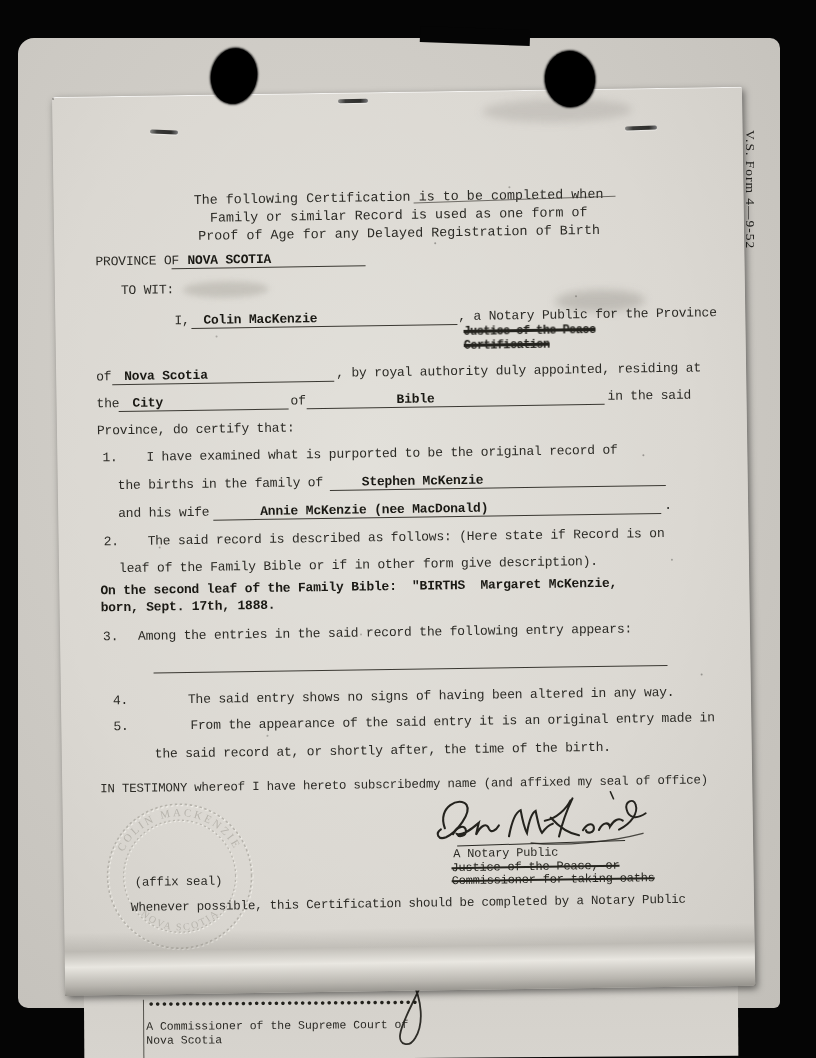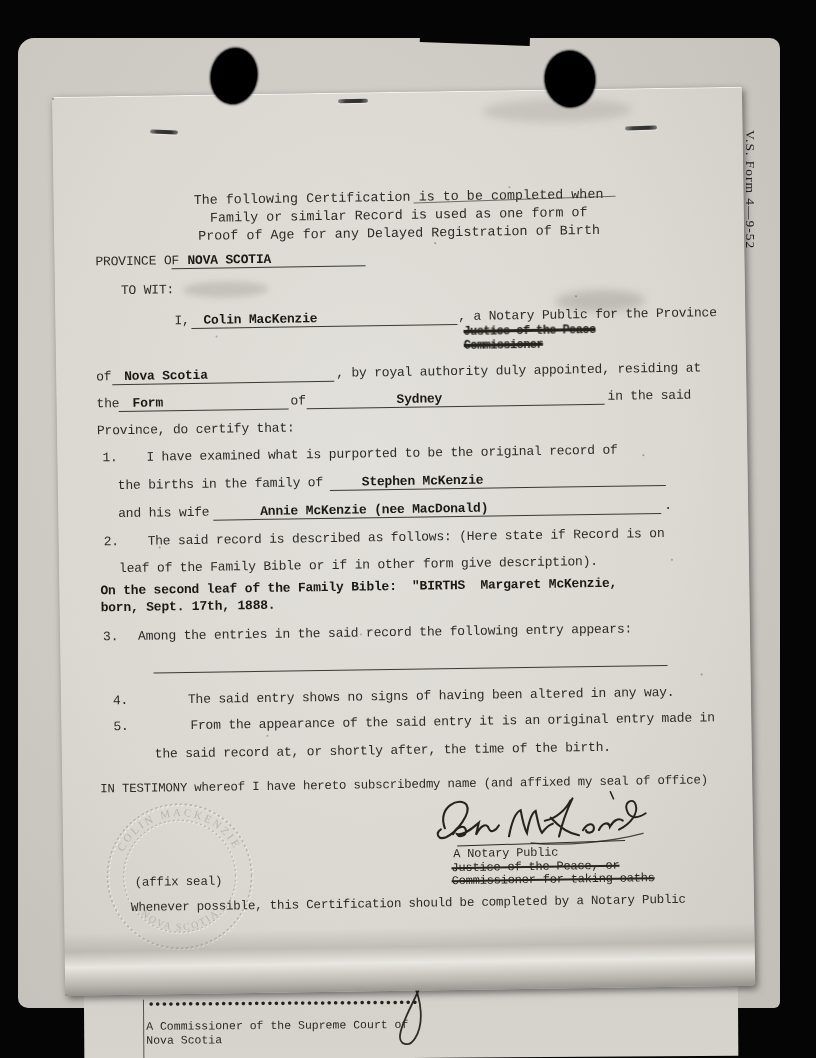--- a/index.html
+++ b/index.html
@@ -100,33 +100,33 @@
     <div class="ul" style="left:117px;top:172px;width:194px;"></div>
     <span class="t b" style="left:133px;top:158px;">NOVA SCOTIA</span>
 
     <span class="t" style="left:66px;top:187px;">TO WIT:</span>
 
     <span class="t" style="left:119px;top:218px;">I,</span>
     <div class="ul" style="left:136px;top:232px;width:266px;"></div>
     <span class="t b" style="left:148px;top:218px;">Colin MacKenzie</span>
     <span class="t" style="left:403px;top:218px;">, a Notary Public for the Province</span>
     <span class="t mash" style="left:408px;top:234px;font-size:12px;">Justice of the Peace</span>
-    <span class="t mash" style="left:408px;top:248px;font-size:12px;">Commissioner</span>
+    <span class="t mash" style="left:408px;top:248px;font-size:12px;">Certification</span>
 
     <span class="t" style="left:40px;top:273px;">of</span>
     <div class="ul" style="left:56px;top:287px;width:222px;"></div>
     <span class="t b" style="left:68px;top:273px;">Nova Scotia</span>
     <span class="t" style="left:280px;top:273px;">, by royal authority duly appointed, residing at</span>
 
     <span class="t" style="left:40px;top:300px;font-family:Liberation Mono, monospace;">the</span>
     <div class="ul" style="left:62px;top:314px;width:170px;"></div>
-    <span class="t b" style="left:76px;top:300px;">Form</span>
+    <span class="t b" style="left:76px;top:300px;">City</span>
     <span class="t" style="left:234px;top:300px;">of</span>
     <div class="ul" style="left:250px;top:314px;width:298px;"></div>
-    <span class="t b" style="left:340px;top:300px;">Sydney</span>
+    <span class="t b" style="left:340px;top:300px;">Bible</span>
     <span class="t" style="left:551px;top:300px;">in the said</span>
 
     <span class="t" style="left:40px;top:327px;">Province, do certify that:</span>
 
     <span class="t" style="left:45px;top:354px;">1.</span>
     <span class="t" style="left:89px;top:354px;">I have examined what is purported to be the original record of</span>
     <span class="t" style="left:60px;top:382px;">the births in the family of</span>
     <div class="ul" style="left:272px;top:396px;width:336px;"></div>
     <span class="t b" style="left:304px;top:382px;">Stephen McKenzie</span>
     <span class="t" style="left:60px;top:410px;">and his wife</span>

